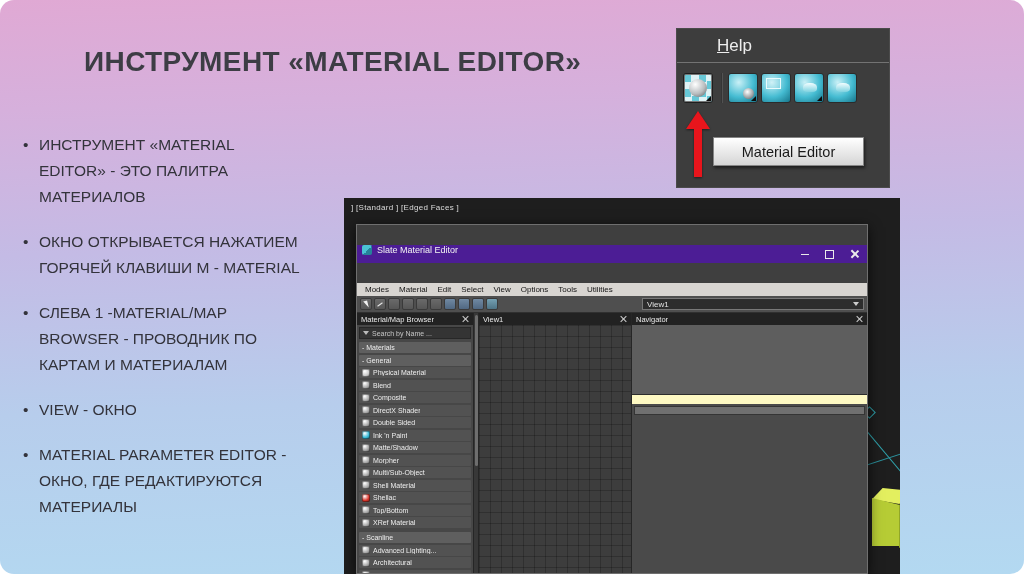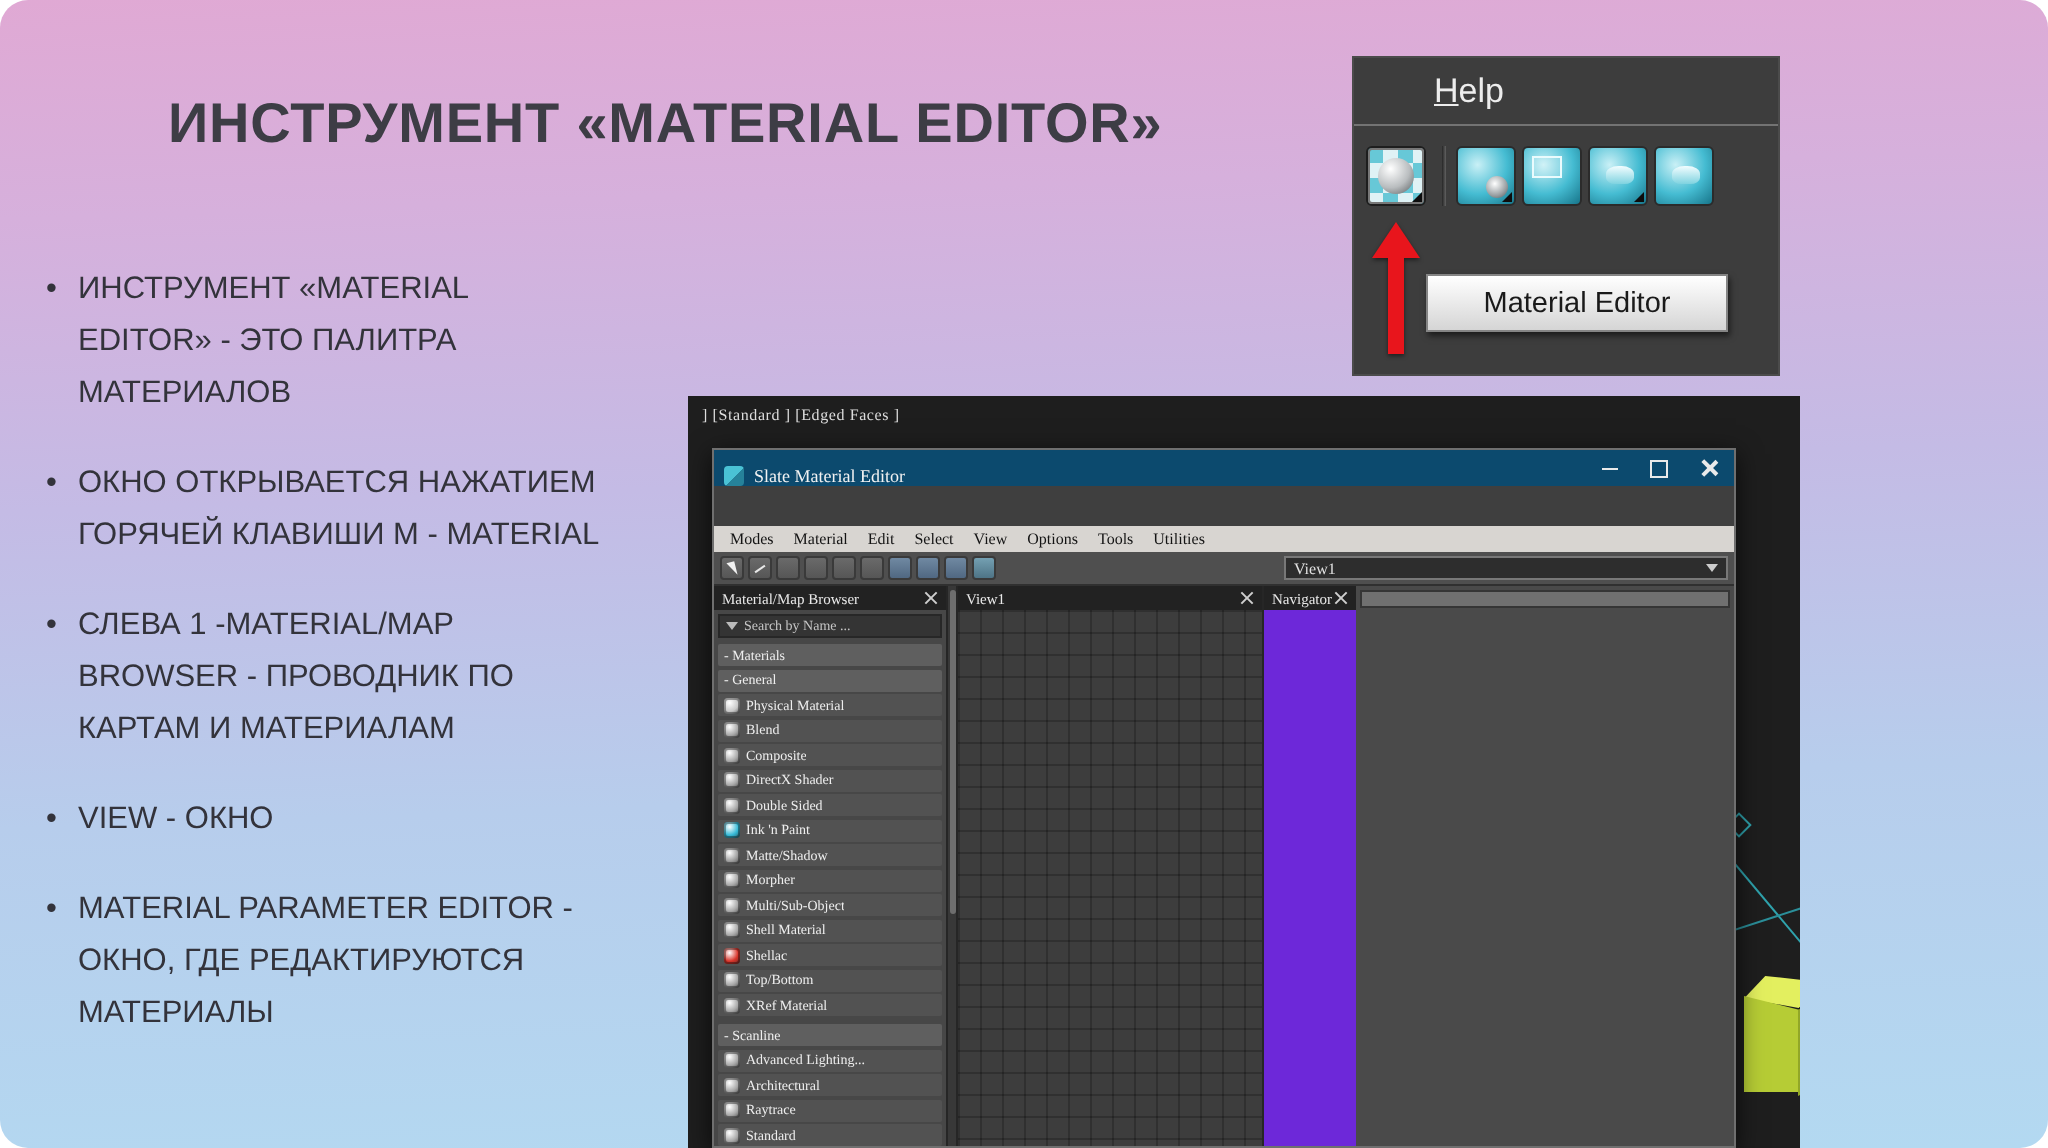--- a/index.html
+++ b/index.html
@@ -49,41 +49,41 @@
   .red-arrow .shaft { position:absolute; left:10px; top:16px; width:8px; height:50px; background:#e8151c; }
 
   .tooltip { position:absolute; left:36px; top:108px; width:151px; height:29px; z-index:2;
              background:linear-gradient(#ffffff,#d5d5d5); border:1px solid #858585;
              box-shadow:1px 2px 3px rgba(0,0,0,.55);
              display:flex; align-items:center; justify-content:center;
              font-size:14.5px; color:#1a1a1a; }
 
   
   .editor-shot { position:absolute; left:344px; top:198px; width:556px; height:376px;
-                 background:#1e1e1e; overflow:hidden;font-family:Liberation Serif, serif; }
+                 background:#1e1e1e; overflow:hidden; }
   .vp-label { position:absolute; left:7px; top:5px; font-size:8px; color:#dddddd; letter-spacing:.3px; }
 
   .deco-diamond { position:absolute; left:521px; top:210px; width:9px; height:9px;
                   border:1px solid #2fa3ad; transform:rotate(45deg); }
   .deco-line1 { position:absolute; left:498px; top:246px; width:72px; height:1px; background:#2fa3ad; transform:rotate(50deg); }
   .deco-line2 { position:absolute; left:506px; top:262px; width:62px; height:1px; background:#2b8f9a; transform:rotate(-18deg); }
 
   .cube { position:absolute; left:528px; top:290px; width:44px; height:62px; }
   .cube .top   { position:absolute; left:0; top:0; width:38px; height:16px; background:#e3ef5f;
                  clip-path:polygon(28% 0, 100% 18%, 72% 100%, 0 70%); }
   .cube .front { position:absolute; left:0; top:10px; width:27px; height:48px; background:#b6cc35;
                  clip-path:polygon(0 0, 100% 14%, 100% 100%, 0 100%); }
   .cube .side  { position:absolute; left:27px; top:14px; width:12px; height:46px; background:#92a727;
                  clip-path:polygon(0 6%, 100% 0, 100% 86%, 0 100%); }
 
   .win { position:absolute; left:12px; top:26px; width:512px; height:350px;
          background:#3f3f3f; border:1px solid #6f6f6f; display:flex; flex-direction:column;
          box-shadow:0 3px 12px rgba(0,0,0,.7); }
 
-  .win-title { height:18px; background:#0c4a6e; display:flex; align-items:flex-end; padding-left:5px; flex:none; }
+  .win-title { height:18px; background:#4c1d95; display:flex; align-items:flex-start; padding-left:5px; flex:none;margin-top:20px; }
   .win-icon { width:10px; height:10px; margin-right:5px; border-radius:2px;
               background:linear-gradient(135deg,#4ac2d5 0 55%, #26829a 55%); flex:none; }
   .win-title-text { font-size:9px; color:#f2f2f2; }
   .win-ctrls { margin-left:auto; display:flex; height:100%; }
   .wc { width:25px; height:100%; display:flex; align-items:center; justify-content:center; position:relative; }
   .wc-min::after { content:""; width:8px; height:1px; background:#eaeaea; }
   .wc-max::after { content:""; width:7px; height:7px; border:1px solid #eaeaea; }
   .wc-close::before, .wc-close::after { content:""; position:absolute; left:12px; top:4px;
               width:1.5px; height:10px; background:#eaeaea; }
   .wc-close::before { transform:rotate(45deg); } .wc-close::after { transform:rotate(-45deg); }
@@ -133,21 +133,21 @@
 
   .bscroll { width:5px; flex:none; background:#383838; border-right:1px solid #262626; position:relative; }
   .bscroll .thumb { position:absolute; left:1px; top:2px; width:3px; height:58%; background:#6e6e6e; border-radius:2px; }
 
   .viewarea { flex:1; display:flex; flex-direction:column; border-right:1px solid #262626; min-width:0; }
   .viewbody { flex:1; background:#3d3d3d;
               background-image: linear-gradient(rgba(0,0,0,.22) 1px, transparent 1px),
                                 linear-gradient(90deg, rgba(0,0,0,.22) 1px, transparent 1px);
               background-size:11px 11px; }
 
-  .rightcol { width:235px; flex:none; display:flex; flex-direction:row; background:#6d28d9; }
+  .rightcol { width:235px; flex:none; display:flex; flex-direction:column; background:#fef9c3; }
   .navbody { height:70px; background:#5e5e5e; border-bottom:1px solid #2c2c2c; flex:none; }
   .rgap { height:9px; flex:none; }
   .parambody { flex:1; background:#4a4a4a; padding:2px; }
   .param-strip { height:9px; background:#707070; border:1px solid #353535; }
 </style>
 </head>
 <body>
 
 <div class="slide">
 

